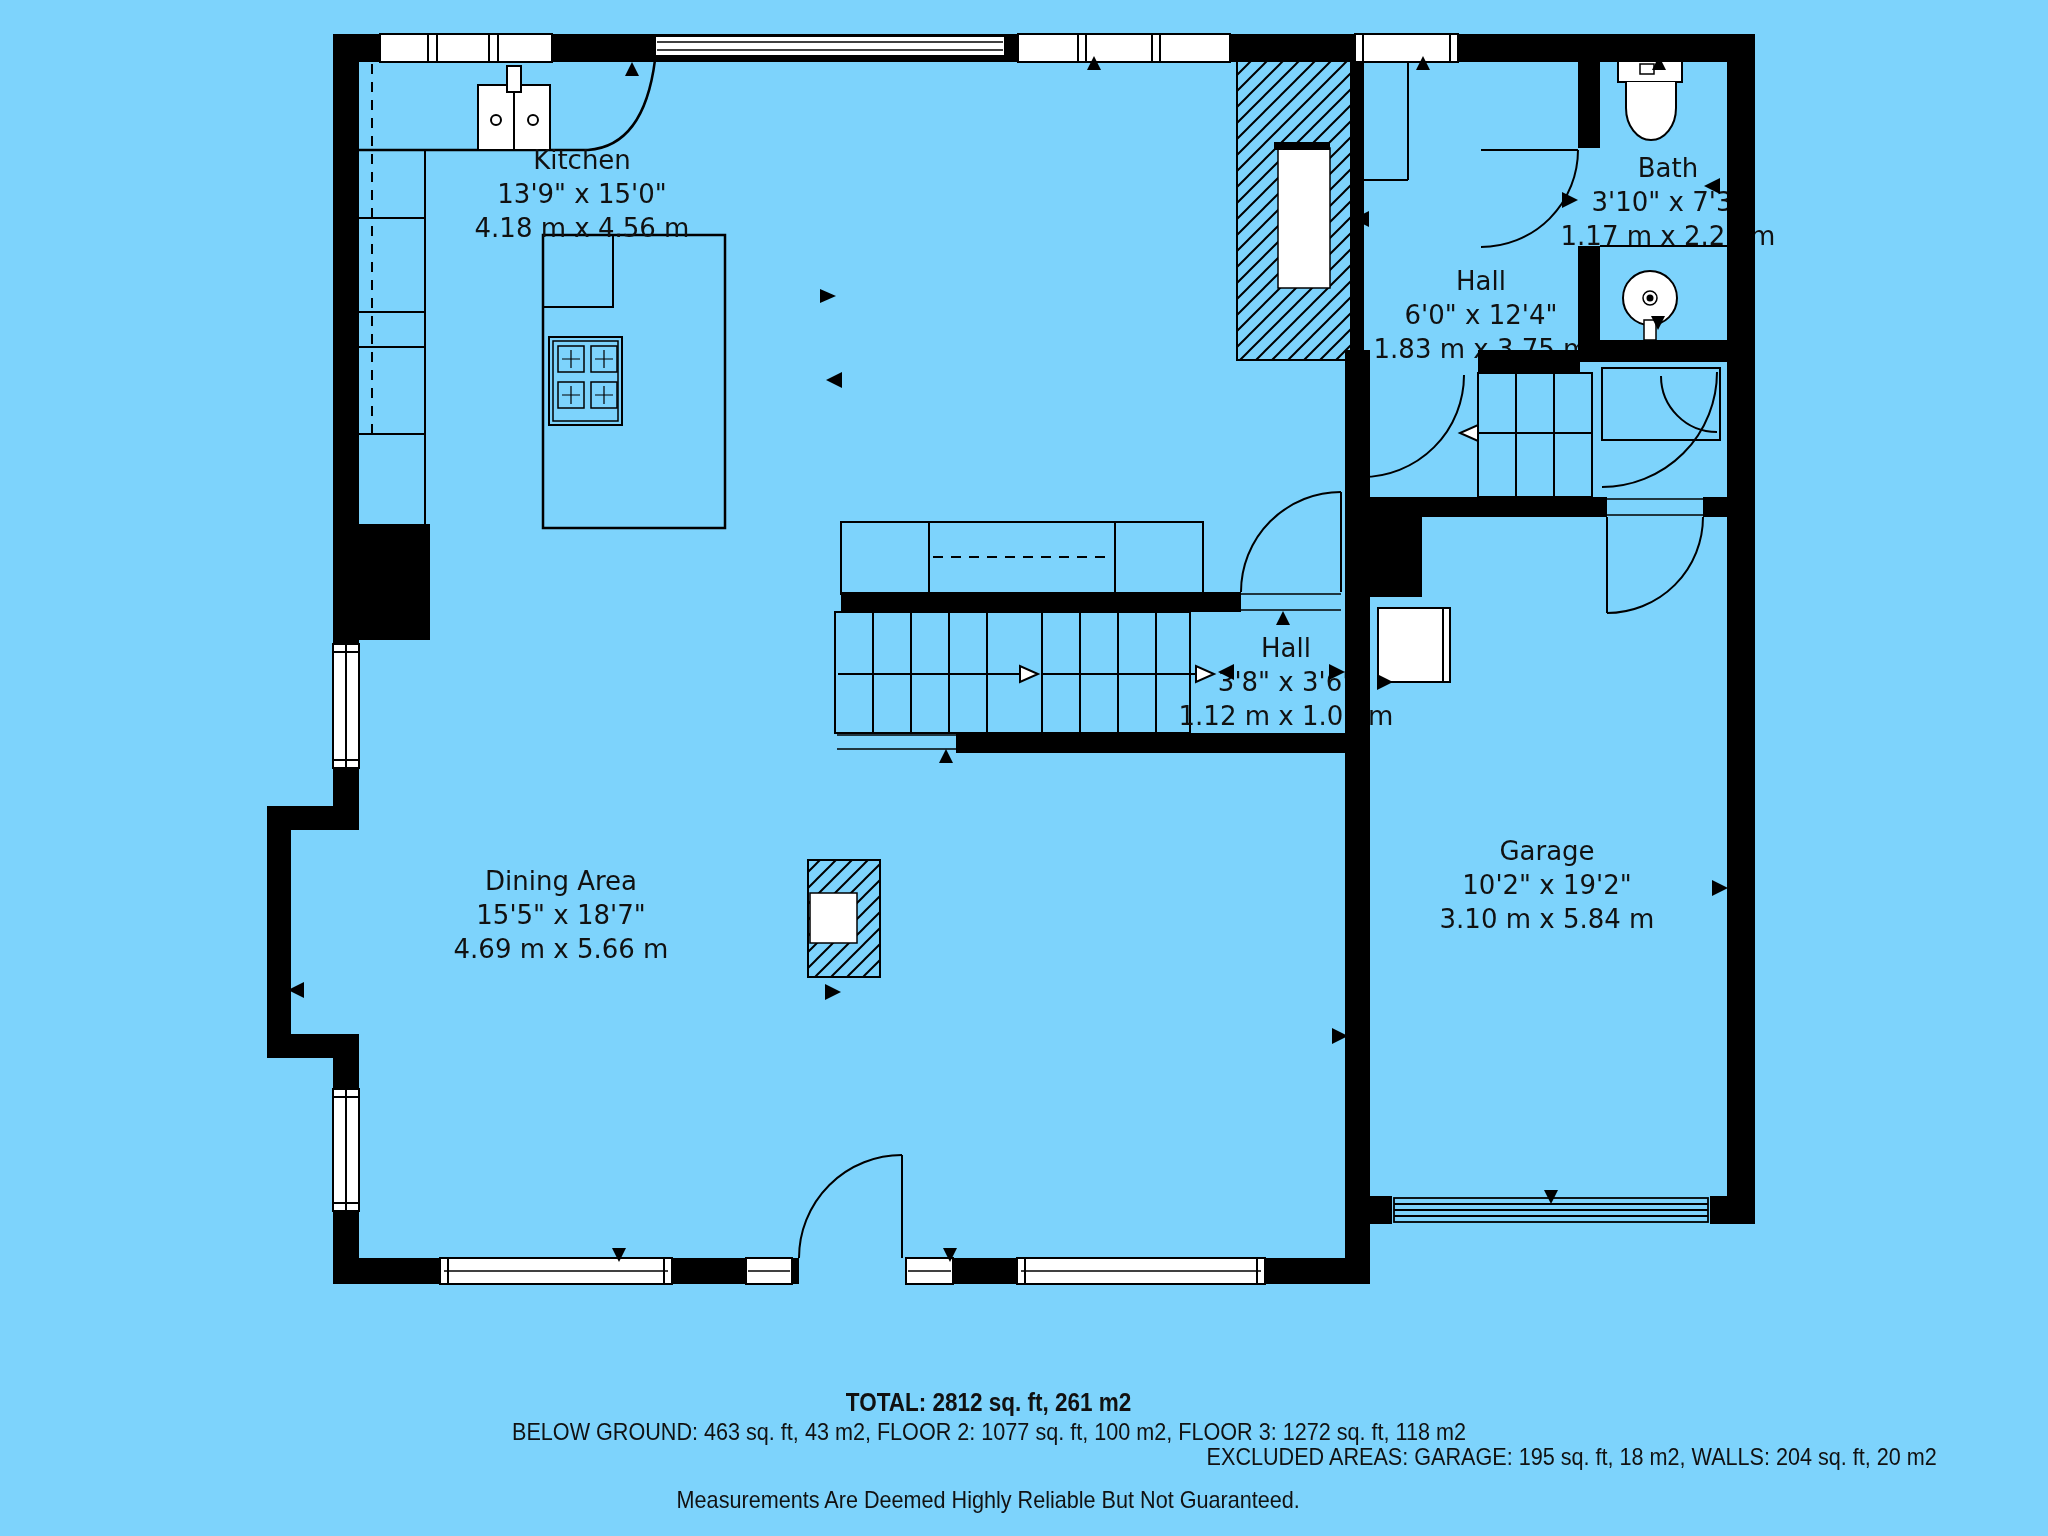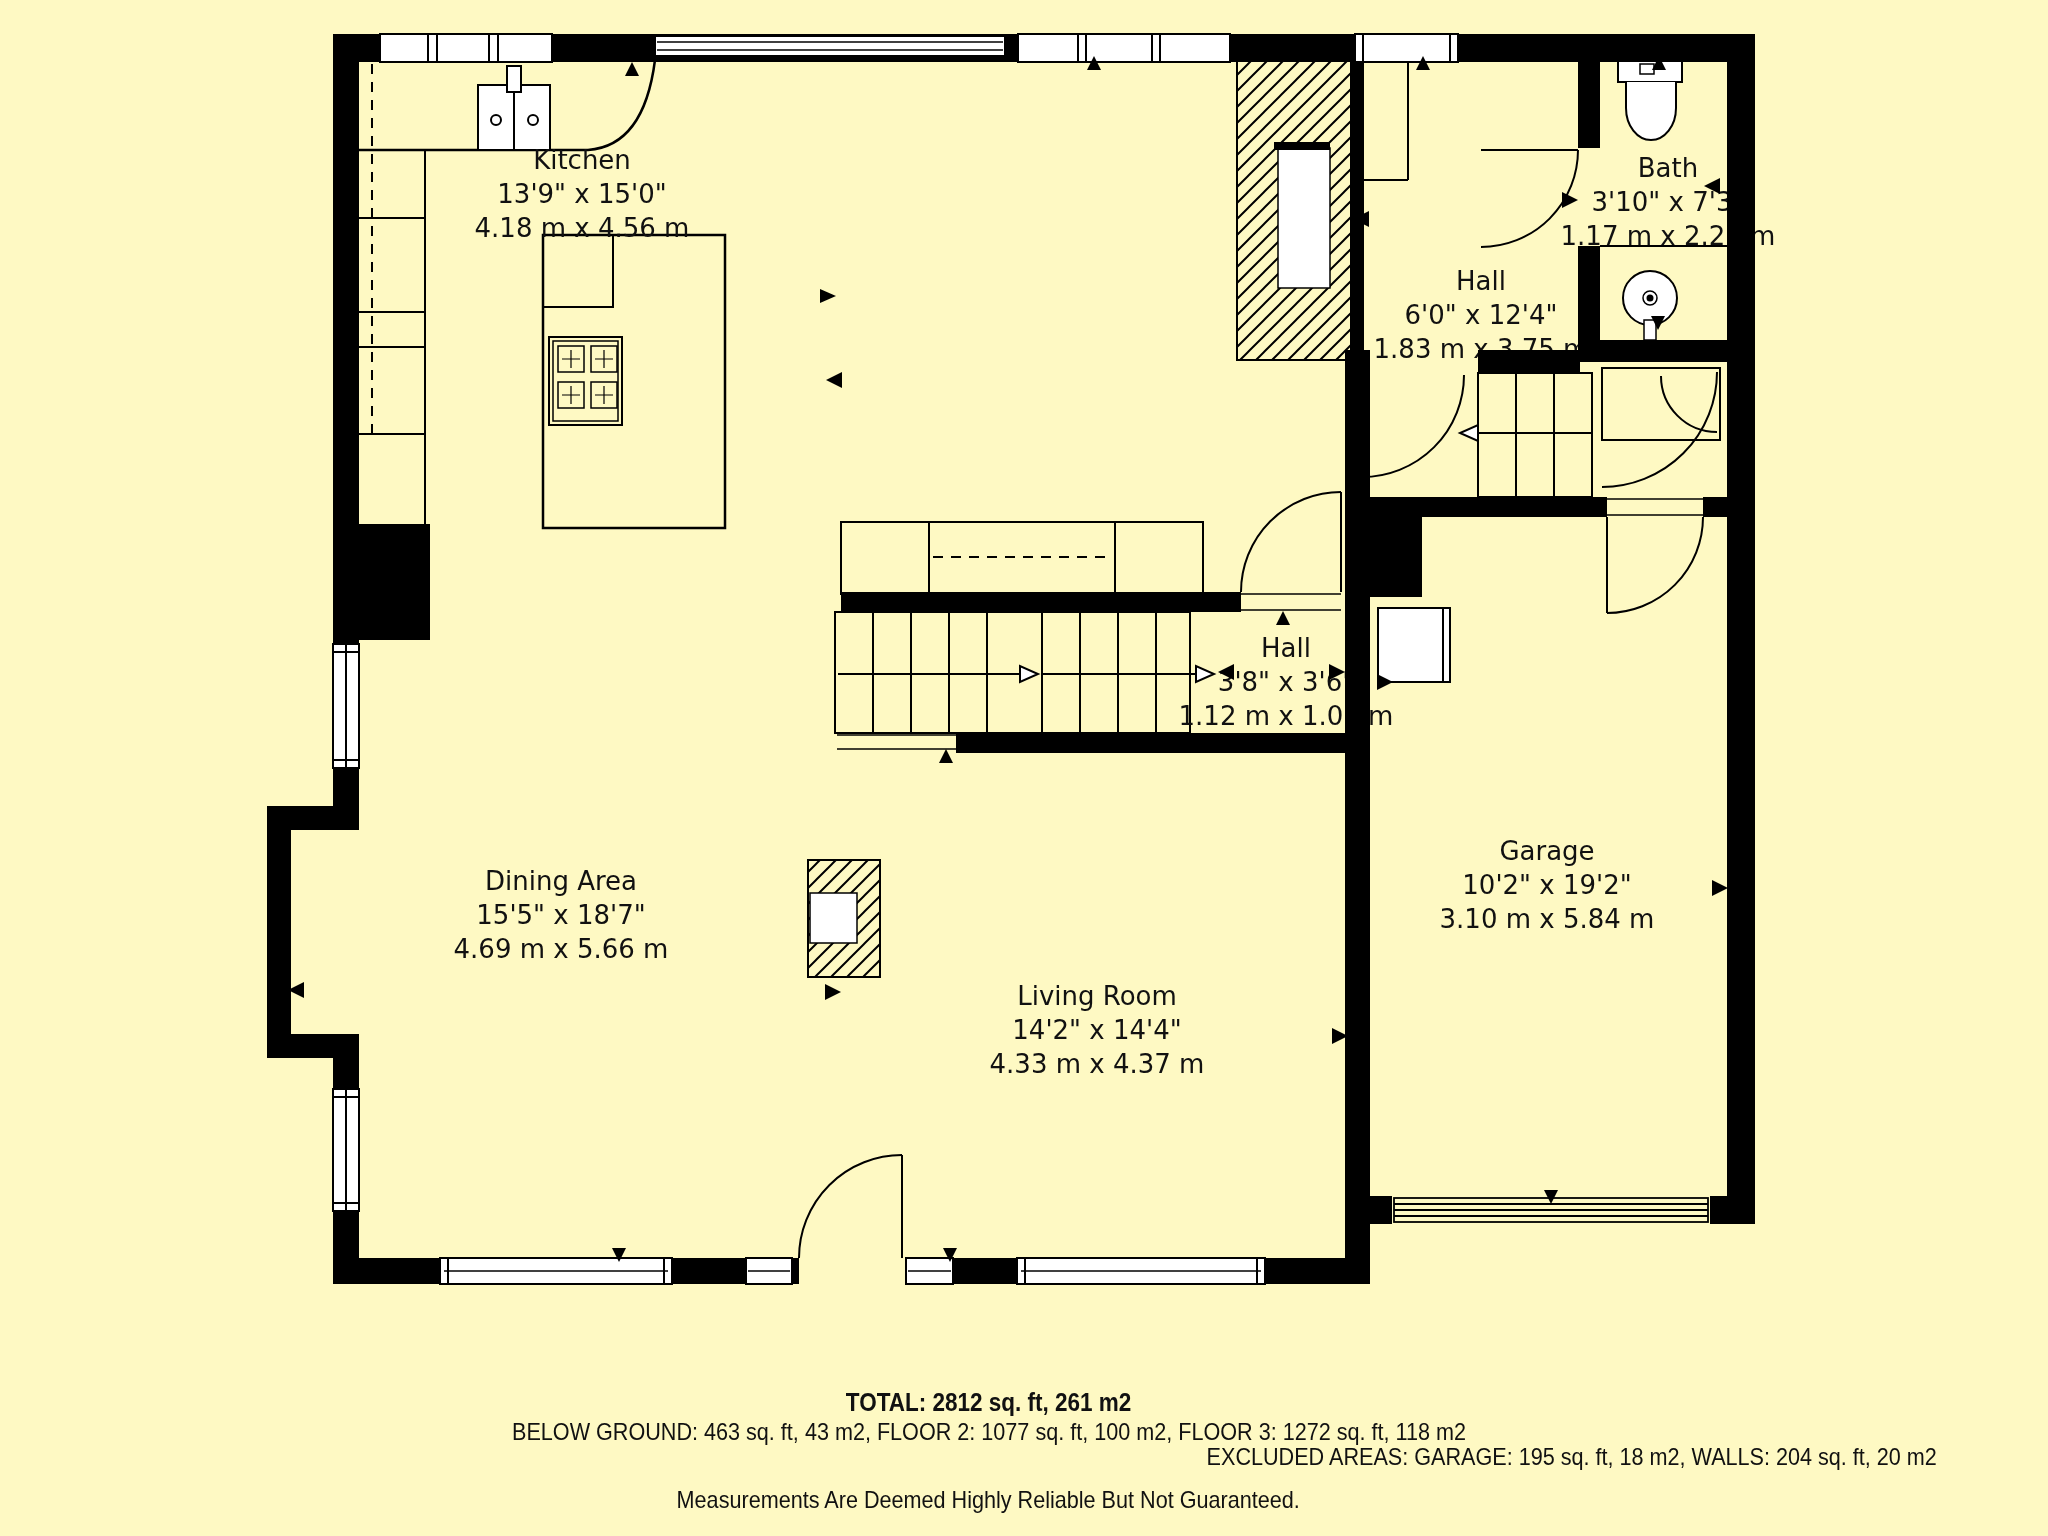--- a/index.html
+++ b/index.html
@@ -1,17 +1,17 @@
 <!DOCTYPE html>
 <html><head>
 <meta charset="utf-8">
 <style>
   html,body { margin:0; padding:0; background:#ffffff; }
   .stage {
-    position:relative; width:2048px; height:1536px; background:#fef9c3;
+    position:relative; width:2048px; height:1536px; background:#7dd3fc;
     font-family:"DejaVu Sans", sans-serif; color:#000;
     overflow:hidden;
   }
   svg.layer { position:absolute; left:0; top:0; width:2048px; height:1536px; pointer-events:none; }
   .fixtures { z-index:1; }
   .walls    { z-index:3; }
   .room-label {
     position:absolute; transform:translate(-50%,-50%);
     text-align:center; font-size:26px; line-height:34px; white-space:nowrap;
     z-index:2; color:#111;
@@ -191,25 +191,20 @@
   </div>
   <div class="room-label" style="left:1286px; top:682px;">
     <div>Hall</div>
     <div>3'8" x 3'6"</div>
     <div>1.12 m x 1.07 m</div>
   </div>
   <div class="room-label" style="left:561px; top:915px;">
     <div>Dining Area</div>
     <div>15'5" x 18'7"</div>
     <div>4.69 m x 5.66 m</div>
-  </div>
-  <div class="room-label" style="left:1097px; top:1030px;">
-    <div>Living Room</div>
-    <div>14'2" x 14'4"</div>
-    <div>4.33 m x 4.37 m</div>
   </div>
   <div class="room-label" style="left:1547px; top:885px;">
     <div>Garage</div>
     <div>10'2" x 19'2"</div>
     <div>3.10 m x 5.84 m</div>
   </div>
 
   <svg class="layer walls" viewBox="0 0 2048 1536">
     <g fill="#000" stroke="none">
       <rect x="333" y="34" width="1422" height="28"></rect>

